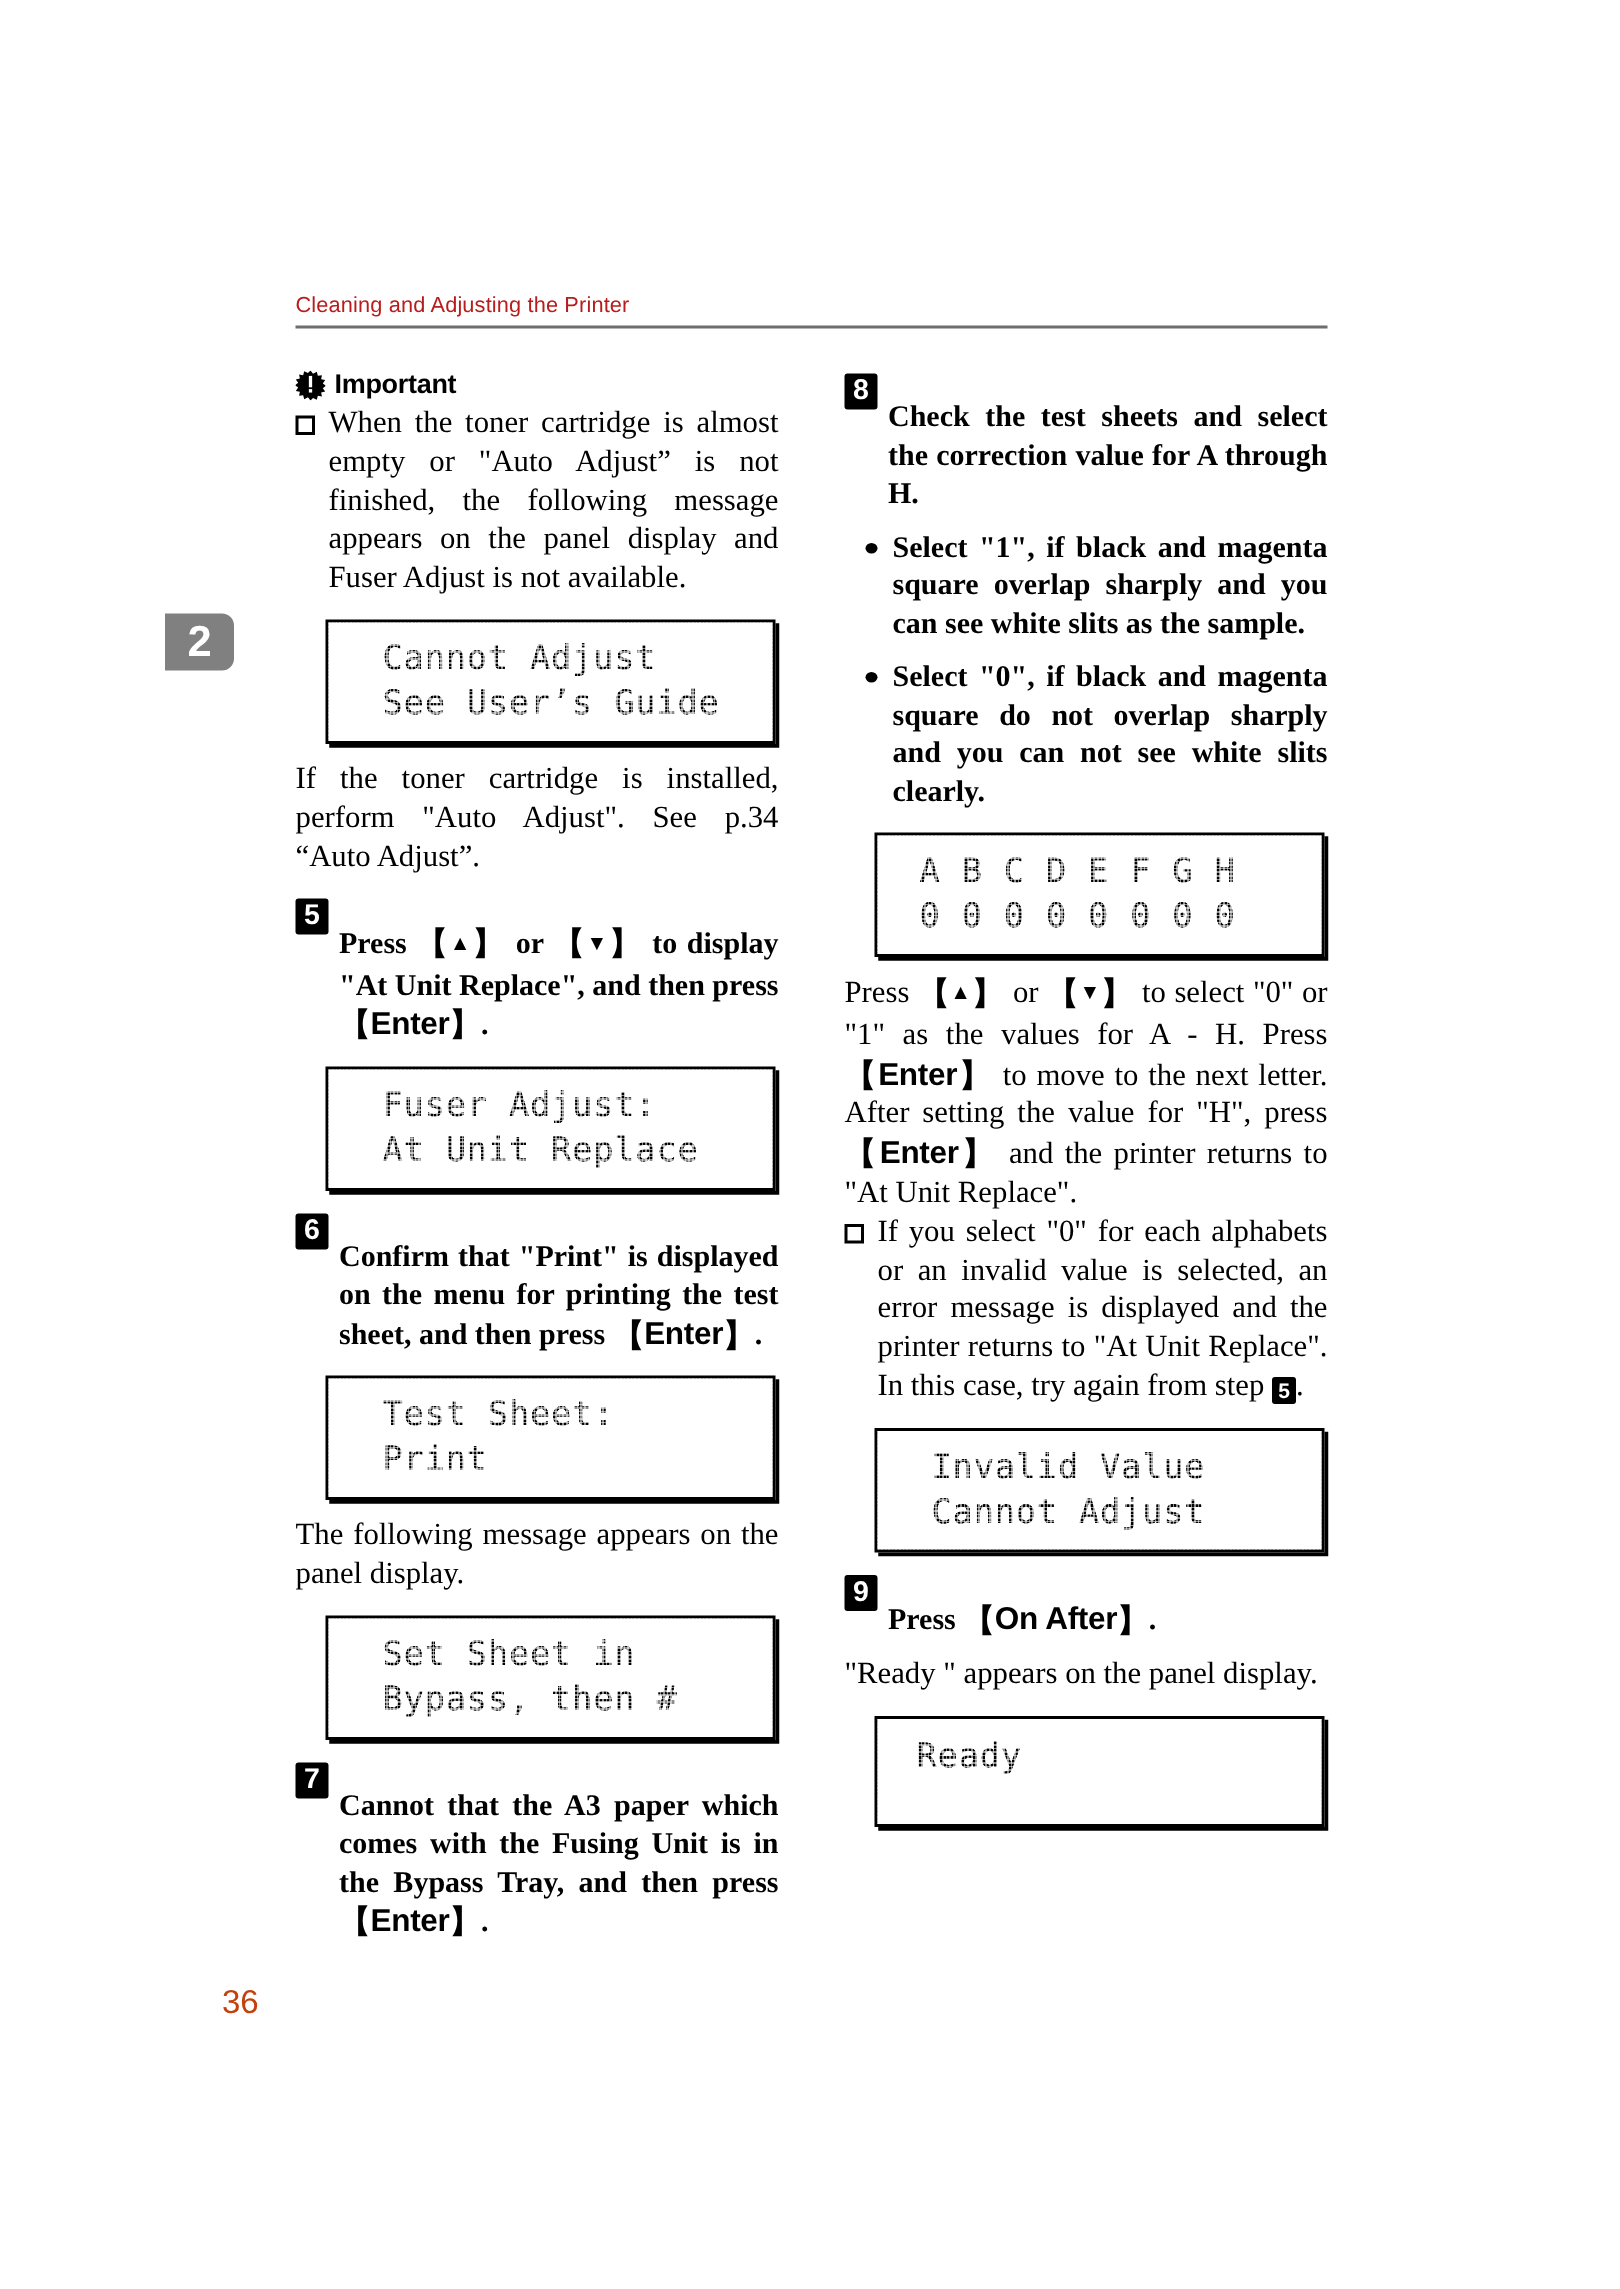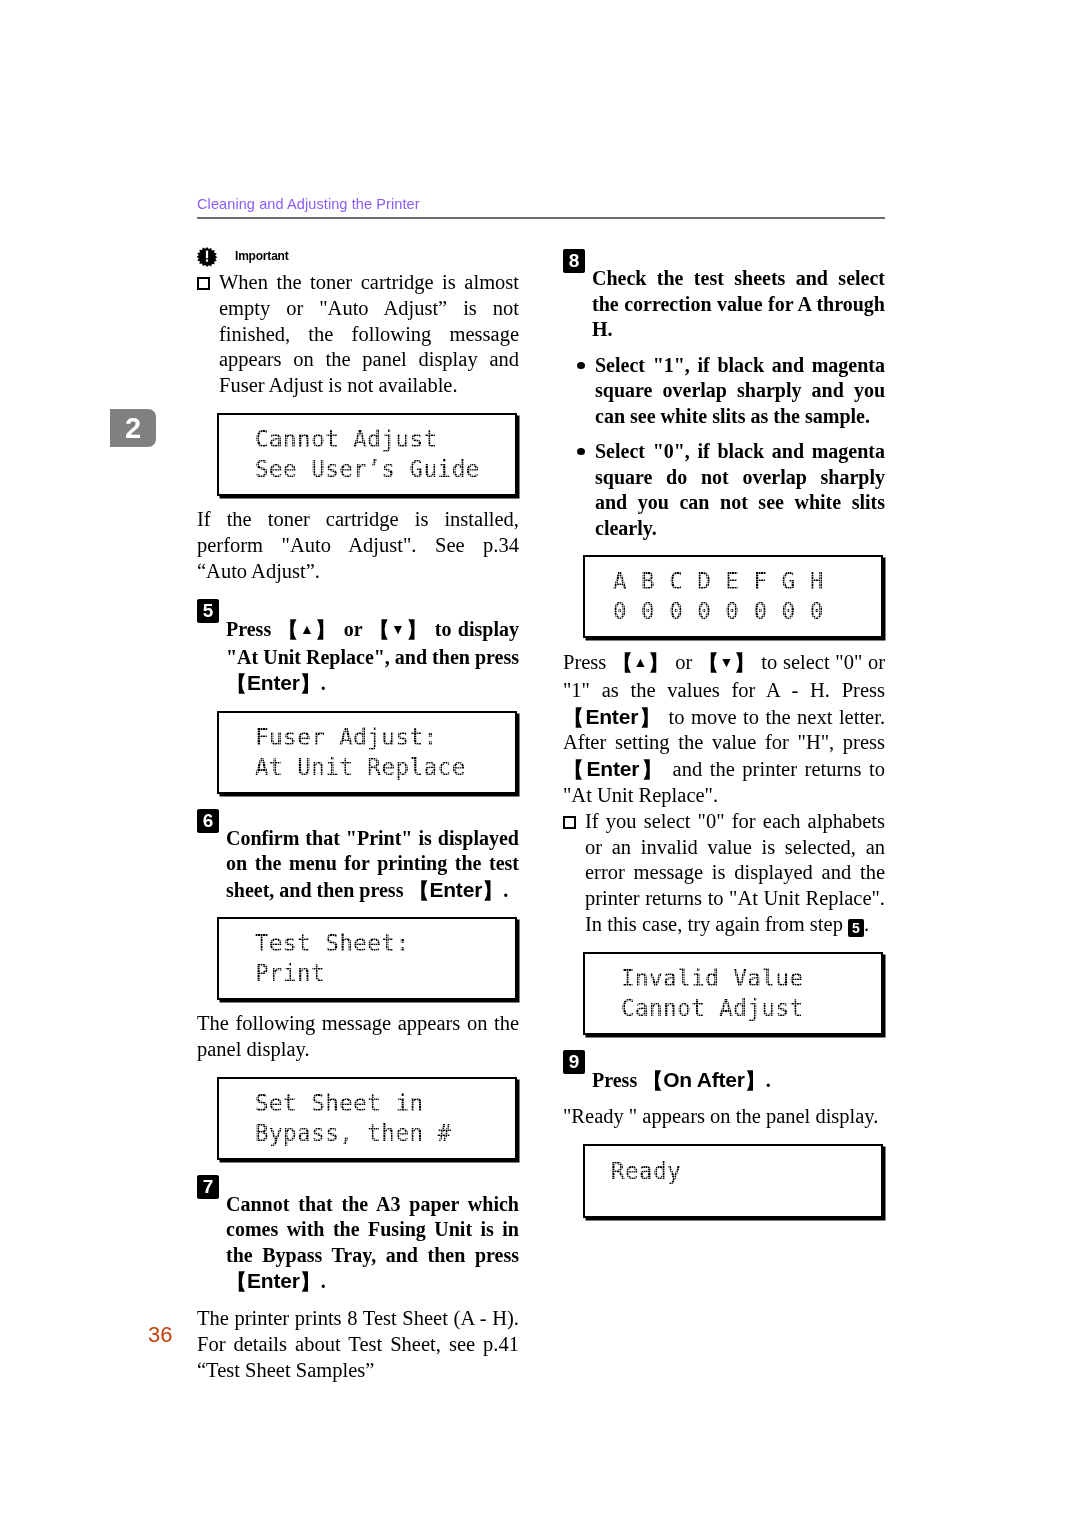--- a/index.html
+++ b/index.html
@@ -35,21 +35,21 @@
   
   .header {
     position:absolute;
     left:197px; top:196px;
     width:688px;
   }
   .header .htext {
     font-family:"Liberation Sans", sans-serif;
     font-size:14.5px;
     letter-spacing:.1px;
-    color:#8b5cf6;
+    color:#b91c1c;
     white-space:nowrap;
   }
   .header .hrule {
     margin-top:5px;
     height:2px;
     background:#6d6d6d;
     width:100%;
   }
 
   
@@ -67,24 +67,24 @@
     top:246px;
     width:322px;
   }
   .col-left  { left:197px; }
   .col-right { left:563px; }
 
   
   .sec-head {
     display:flex;
     align-items:flex-start;
-    gap:18px;
-    font-family:"Liberation Sans", sans-serif;
-    font-weight:bold;
-    font-size:12px;
+    gap:6px;
+    font-family:"Liberation Sans", sans-serif;
+    font-weight:bold;
+    font-size:18px;
     line-height:21px;
     margin-bottom:3px;
   }
   .sec-head .label { letter-spacing:-.2px; }
 
   
   .icon-important {
     width:20px; height:20px;
     flex:0 0 20px;
     margin-top:1px;
@@ -304,21 +304,20 @@
     <div class="lcd lcd-wrap">
       <div class="lcd-line">Set Sheet in</div>
       <div class="lcd-line">Bypass, then #</div>
     </div>
 
     <div class="step">
       <span class="num">7</span>
       <span class="stxt"><span>Cannot that the A3 paper which comes with the Fusing Unit is in the Bypass Tray, and then press </span><span class="brk">【</span><span class="key">Enter</span><span class="brk">】</span><span>.</span></span>
     </div>
 
-    <div class="para">The printer prints 8 Test Sheet (A - H). For details about Test Sheet, see p.41 “Test Sheet Samples”</div>
   </div>
 
   <div class="col col-right">
 
     <div class="step" style="margin-top:0">
       <span class="num">8</span>
       <span class="stxt">Check the test sheets and select the correction value for A through H.</span>
     </div>
 
     <div class="dot-item">

